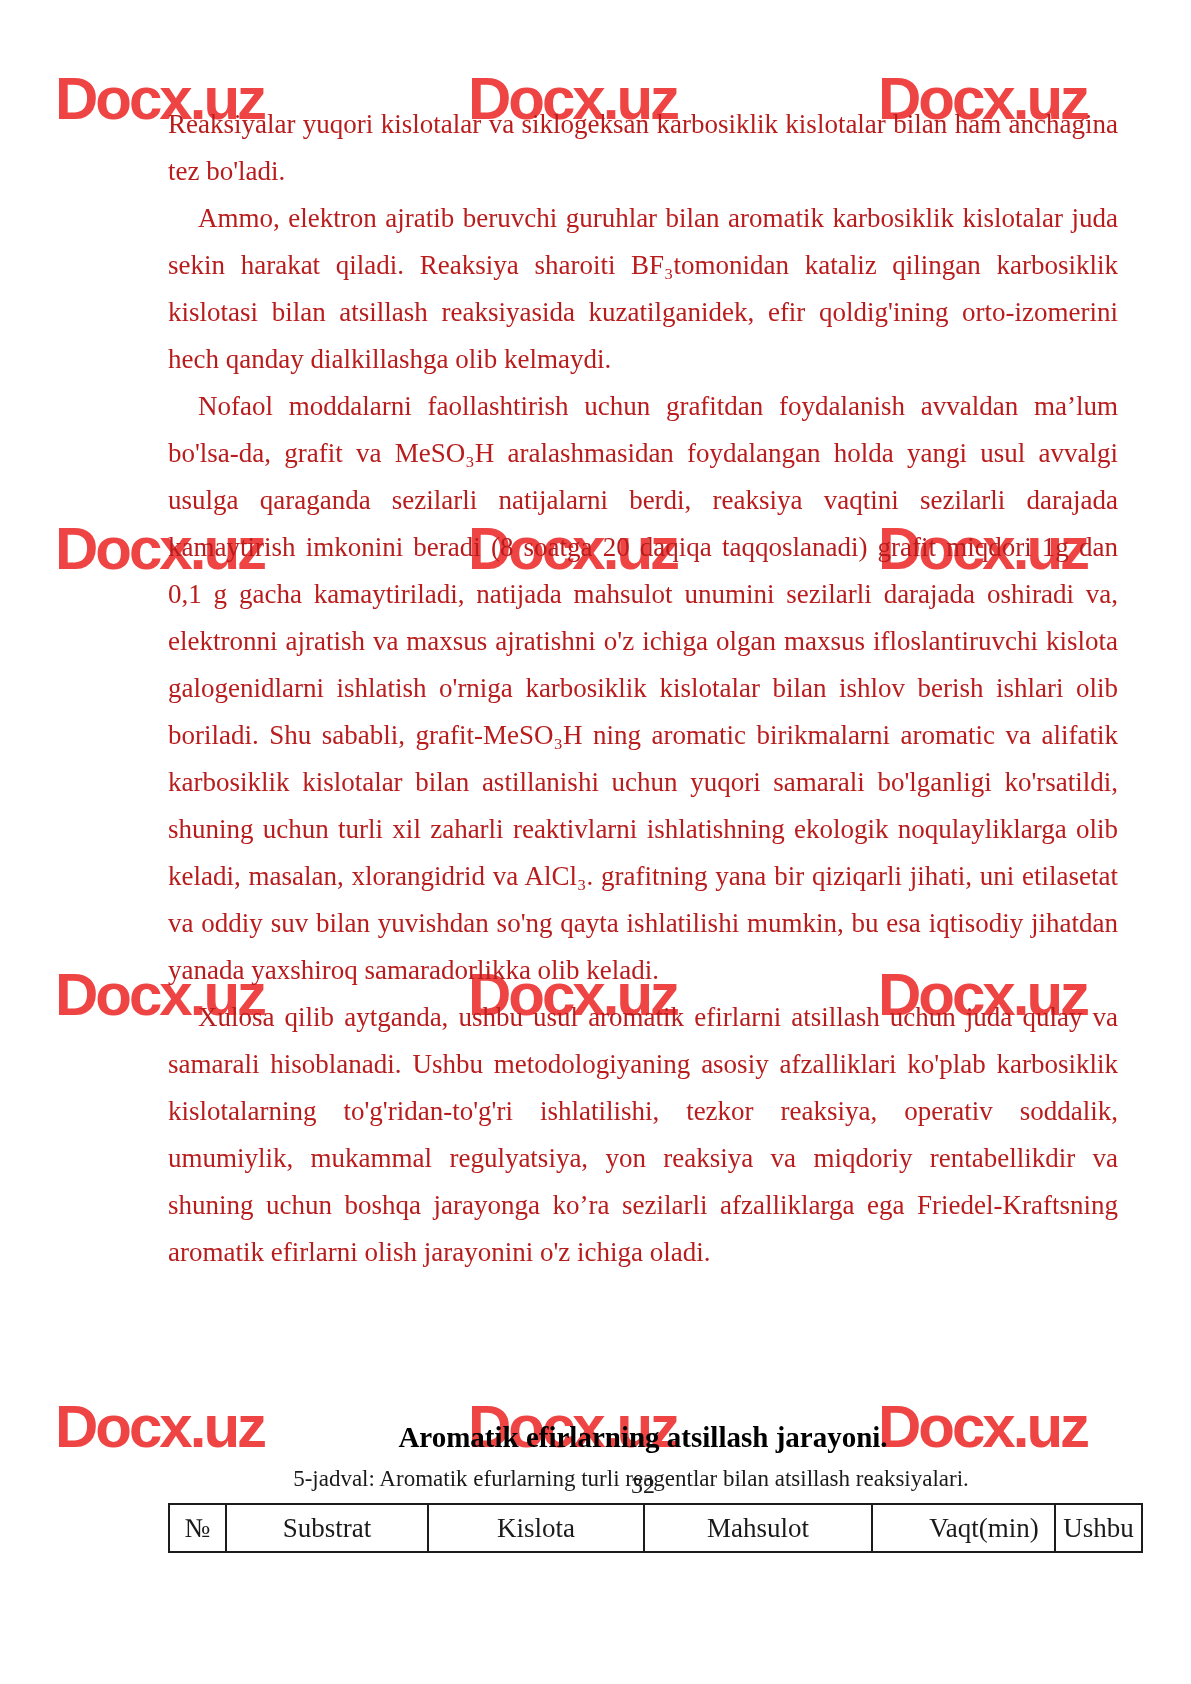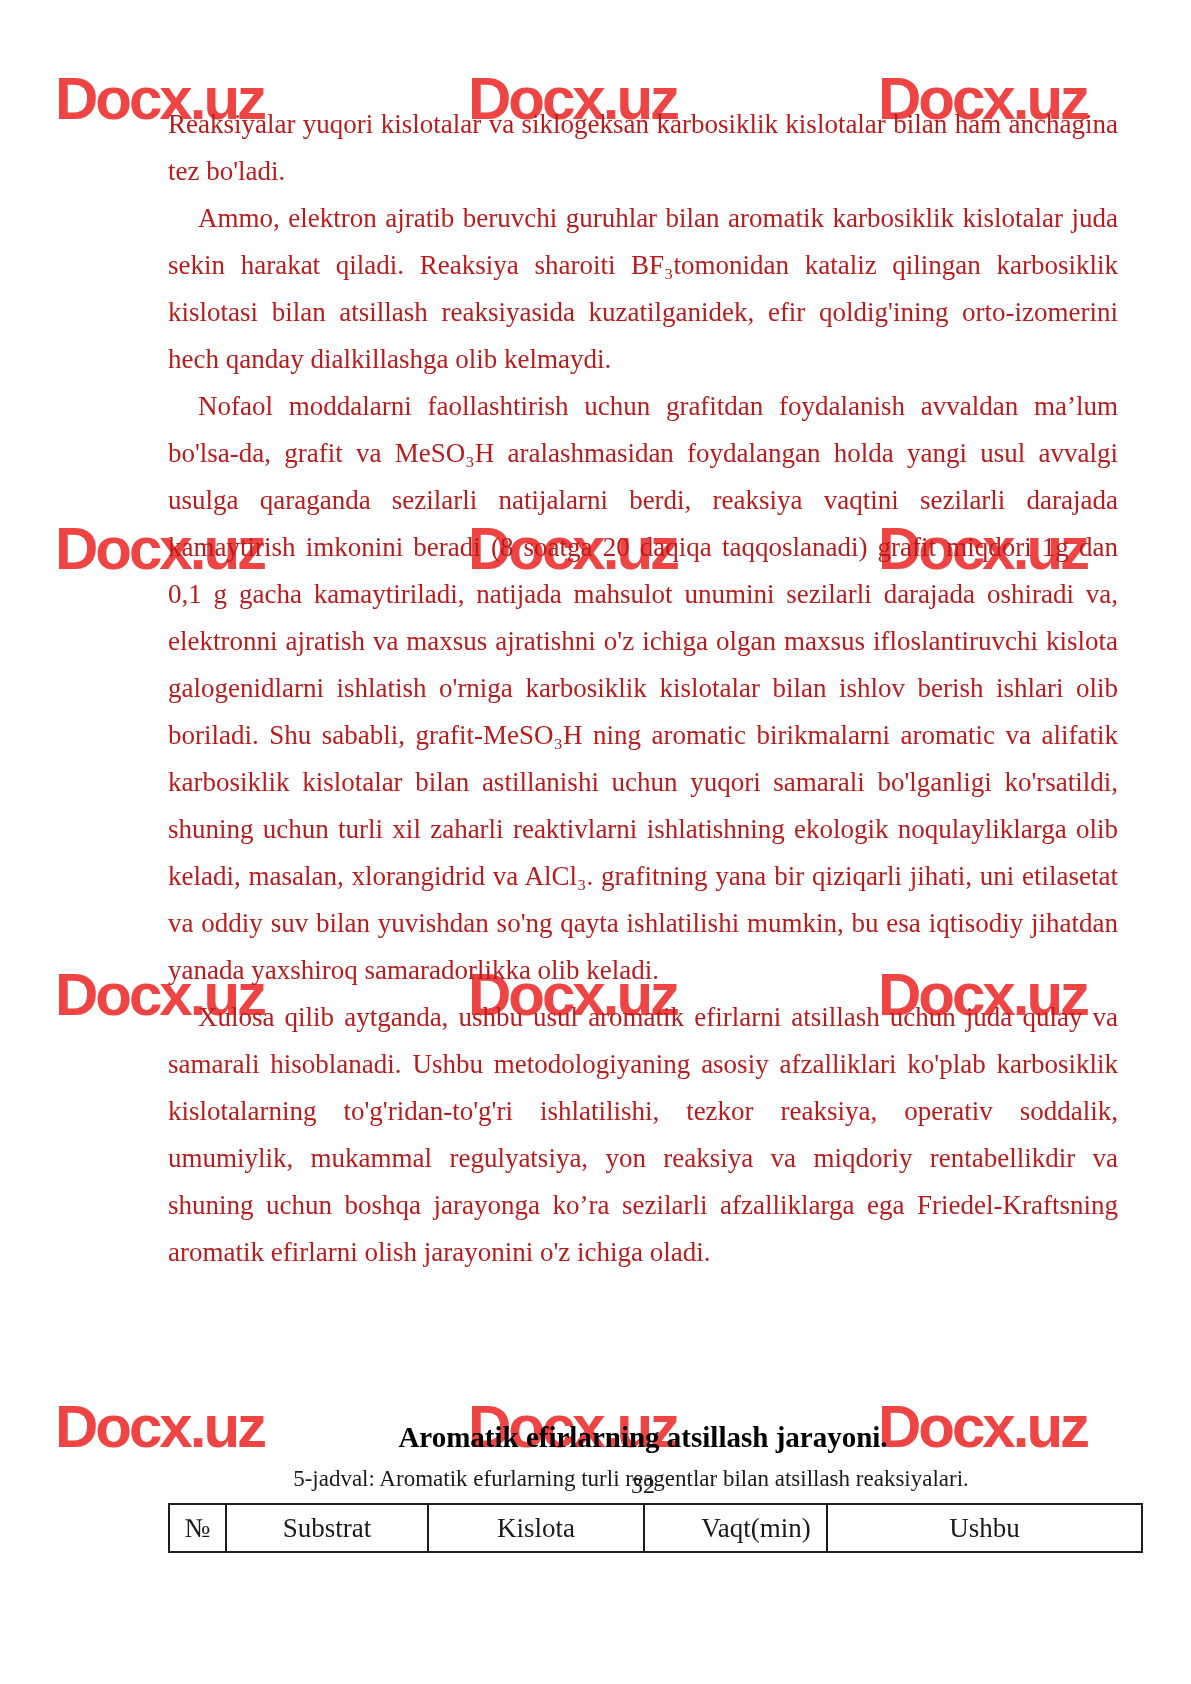--- a/index.html
+++ b/index.html
@@ -108,19 +108,20 @@
   </div>
 
   <div class="section-heading">Aromatik efirlarning atsillash jarayoni.</div>
 
   <div class="table-caption">5-jadval: Aromatik efurlarning turli reagentlar bilan atsillash reaksiyalari.</div>
 
   <div class="data-table">
     <div class="cell c0">№</div>
     <div class="cell c1">Substrat</div>
     <div class="cell c2">Kislota</div>
+    <div class="cell c3">Mahsulot</div>
     <div class="cell c4">Vaqt(min)</div>
     <div class="cell c5">Ushbu</div>
   </div>
 
   <div class="page-number">32</div>
 
 </div>
 
 </body></html>

